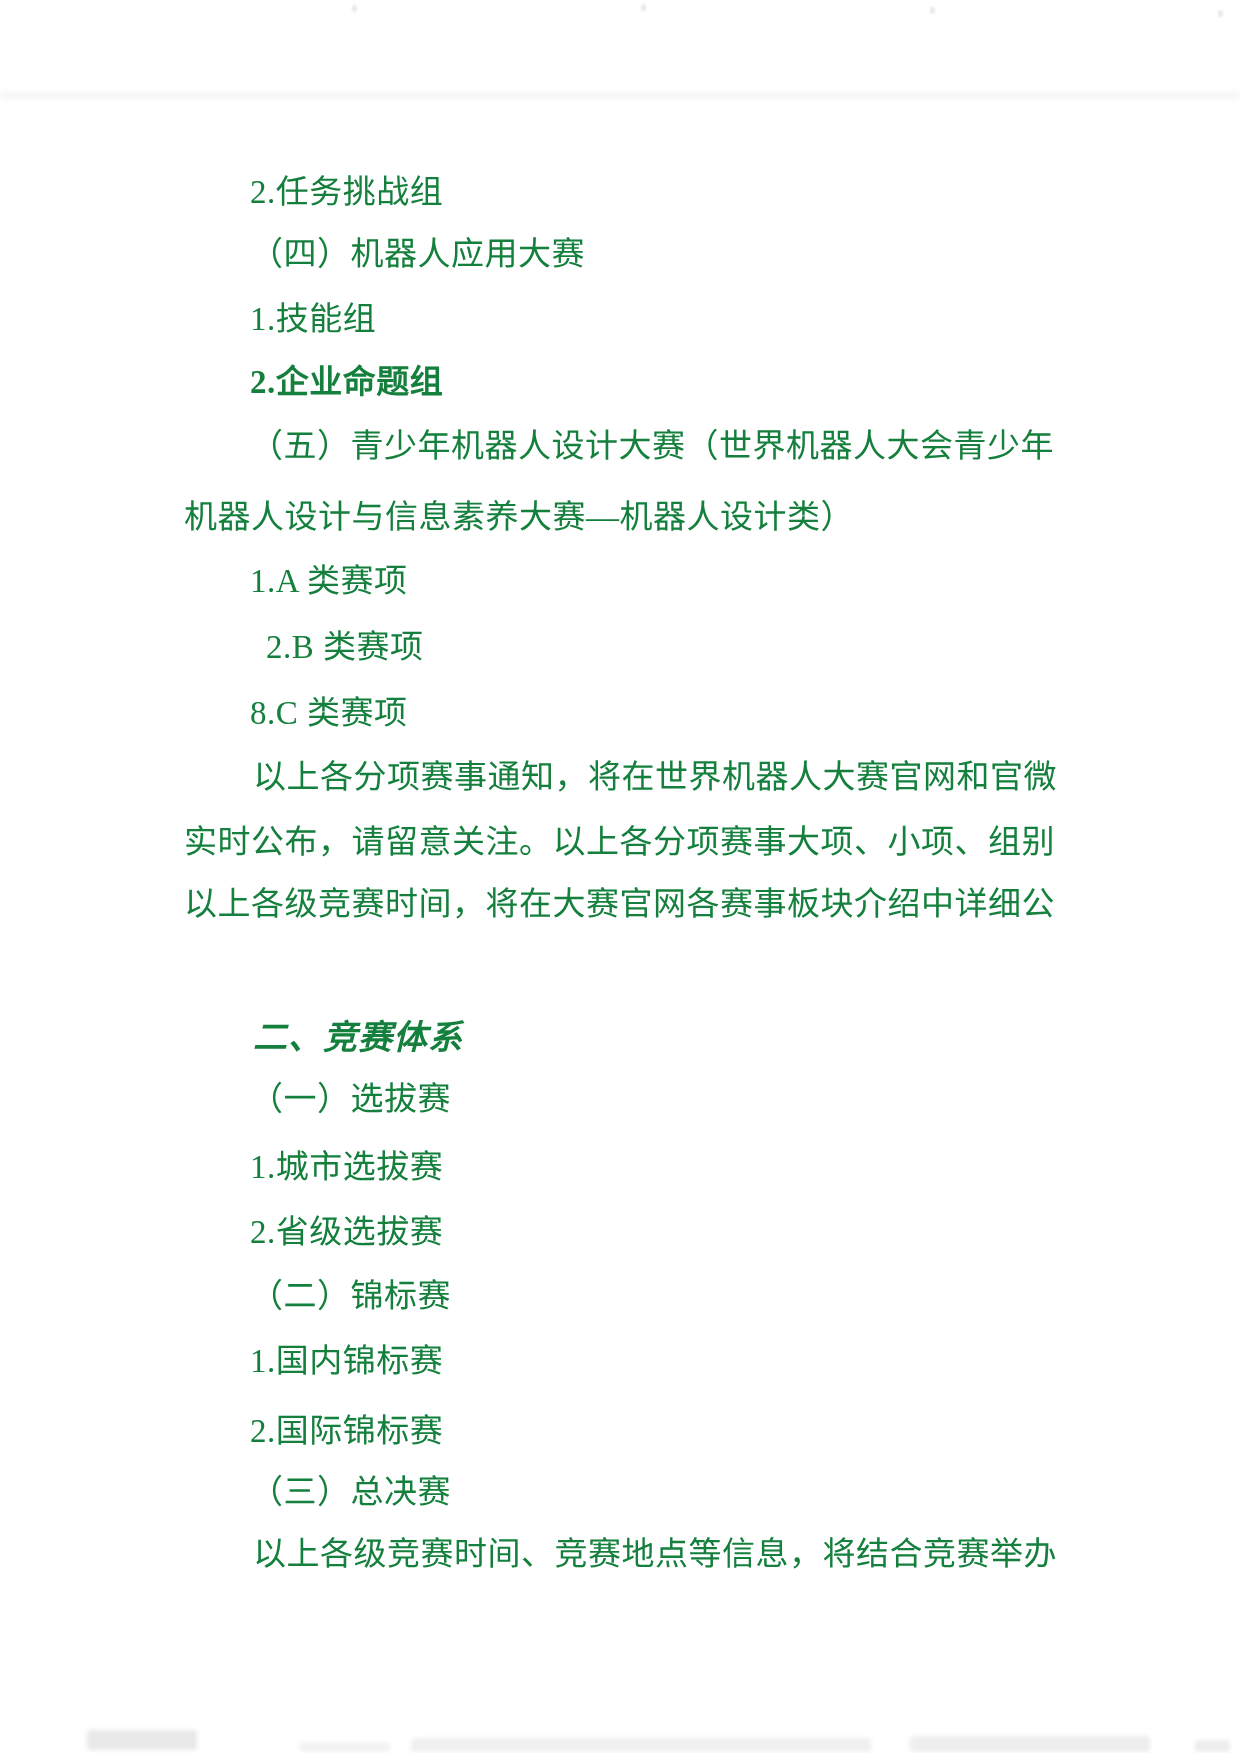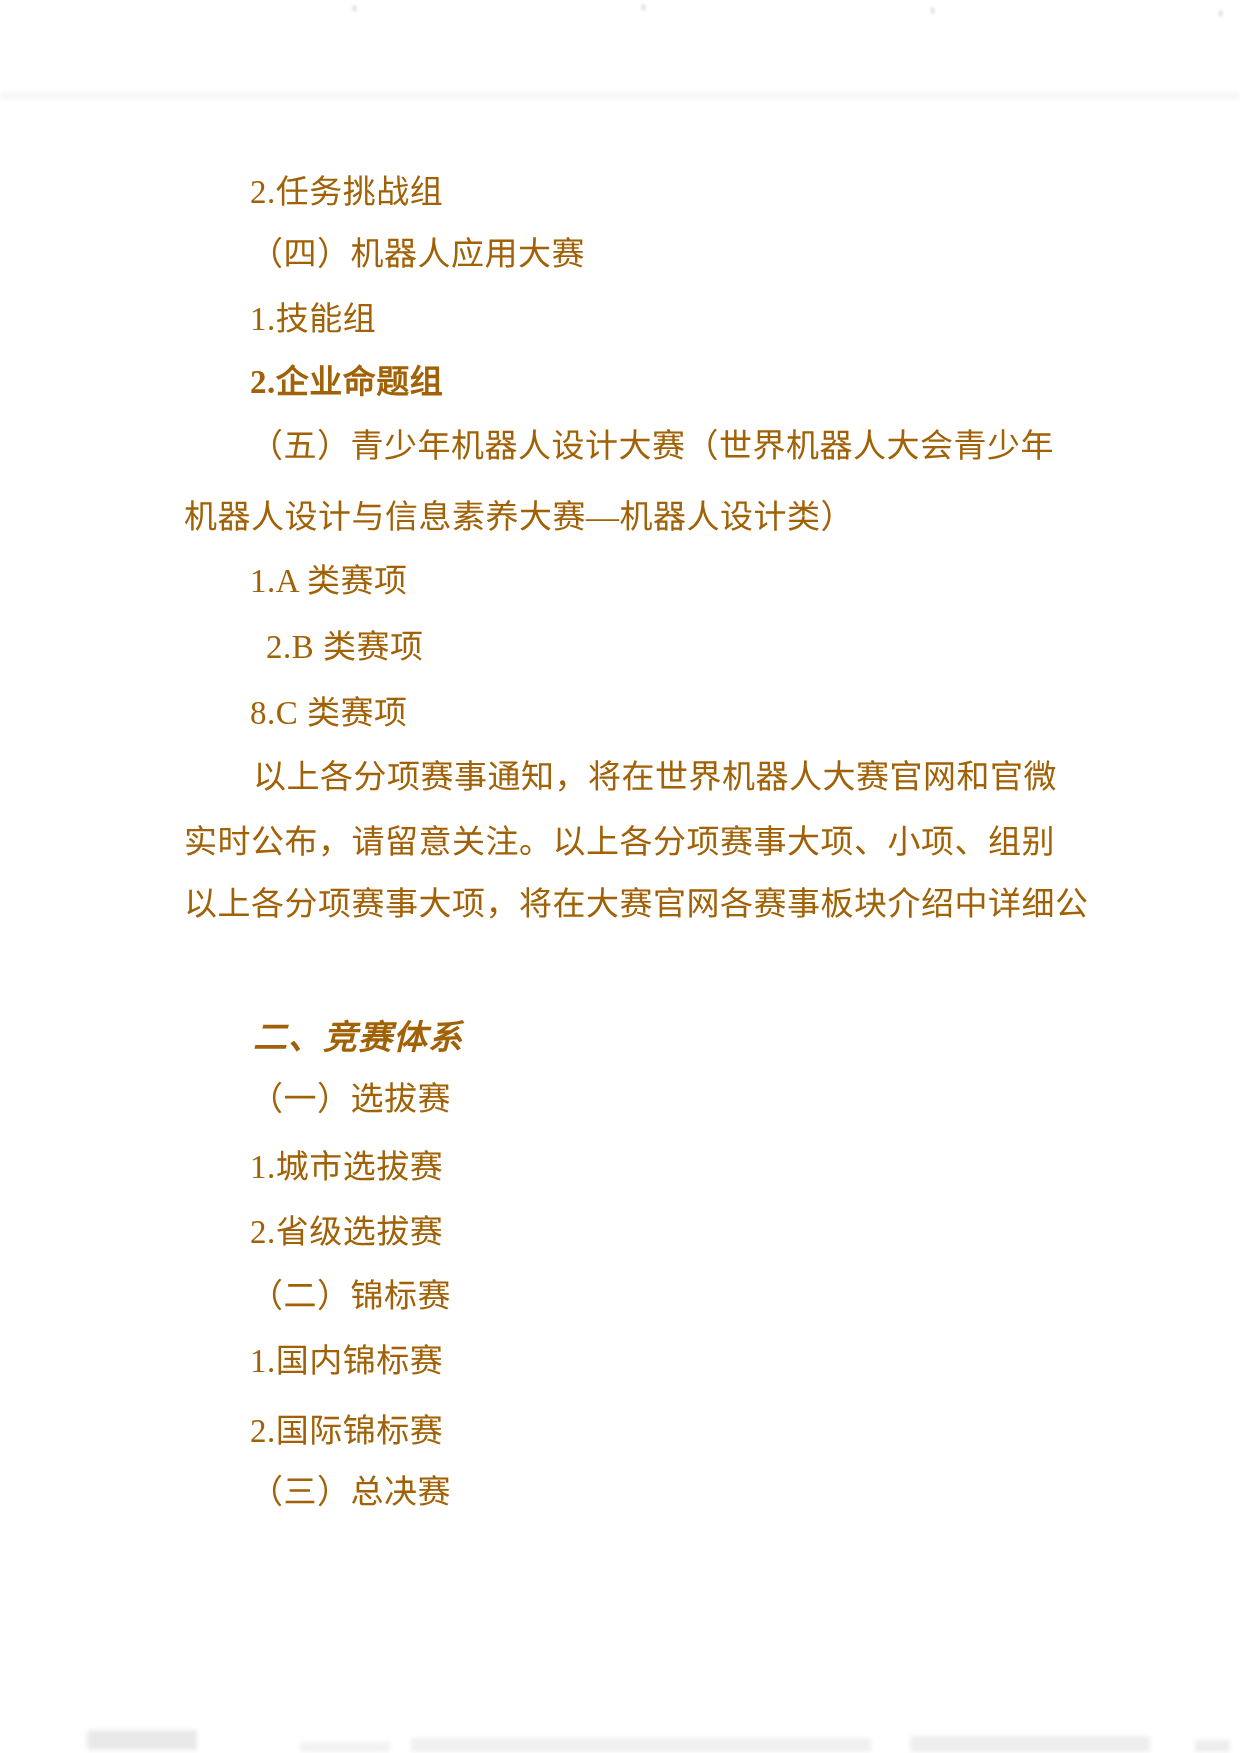--- a/index.html
+++ b/index.html
@@ -15,21 +15,21 @@
     overflow: hidden;
     font-family: "Liberation Serif", "DejaVu Serif", serif;
     color: #1b1b1b;
   }
   .line {
     position: absolute;
     font-size: 33px;
     line-height: 38px;
     letter-spacing: 0.5px;
     white-space: nowrap;
-    color: #a16207;
+    color: #15803d;
   }
   
   .flush    { left: 184px; }
   
   .indent   { left: 253px; }
   
   .numbered { left: 250px; }
   
   .paren    { left: 250px; }
   
@@ -77,29 +77,30 @@
   <div class="line paren" style="top:235px;">（四）机器人应用大赛</div>
   <div class="line numbered" style="top:300px;">1.技能组</div>
   <div class="line numbered" style="top:363px;font-weight:bold;">2.企业命题组</div>
   <div class="line paren" style="top:427px;">（五）青少年机器人设计大赛（世界机器人大会青少年</div>
   <div class="line flush" style="top:498px;">机器人设计与信息素养大赛—机器人设计类）</div>
   <div class="line numbered" style="top:562px;">1.A 类赛项</div>
   <div class="line numbered" style="top:628px;margin-left:16px;">2.B 类赛项</div>
   <div class="line numbered" style="top:694px;">8.C 类赛项</div>
   <div class="line indent" style="top:758px;">以上各分项赛事通知，将在世界机器人大赛官网和官微</div>
   <div class="line flush" style="top:823px;">实时公布，请留意关注。以上各分项赛事大项、小项、组别</div>
-  <div class="line flush" style="top:885px;">以上各分项赛事大项，将在大赛官网各赛事板块介绍中详细公</div>
+  <div class="line flush" style="top:885px;">以上各级竞赛时间，将在大赛官网各赛事板块介绍中详细公</div>
   <div class="line heading" style="top:1018px;font-style:italic;">二、竞赛体系</div>
   <div class="line paren" style="top:1080px;">（一）选拔赛</div>
   <div class="line numbered" style="top:1148px;">1.城市选拔赛</div>
   <div class="line numbered" style="top:1213px;">2.省级选拔赛</div>
   <div class="line paren" style="top:1277px;">（二）锦标赛</div>
   <div class="line numbered" style="top:1342px;">1.国内锦标赛</div>
   <div class="line numbered" style="top:1412px;">2.国际锦标赛</div>
   <div class="line paren" style="top:1473px;">（三）总决赛</div>
+  <div class="line indent" style="top:1535px;">以上各级竞赛时间、竞赛地点等信息，将结合竞赛举办</div>
 
   <div class="artifact blob" style="left:87px;  top:1730px; width:110px; height:20px; background:#e9e9e9;"></div>
   <div class="artifact blob" style="left:300px; top:1742px; width:90px;  height:10px; background:#f2f2f2;"></div>
   <div class="artifact blob" style="left:411px; top:1738px; width:460px; height:14px; background:#f0f0f0;"></div>
   <div class="artifact blob" style="left:910px; top:1736px; width:240px; height:16px; background:#eeeeee;"></div>
   <div class="artifact blob" style="left:1195px;top:1740px; width:35px;  height:12px; background:#ededed;"></div>
 
 </div>
 
 </body></html>

